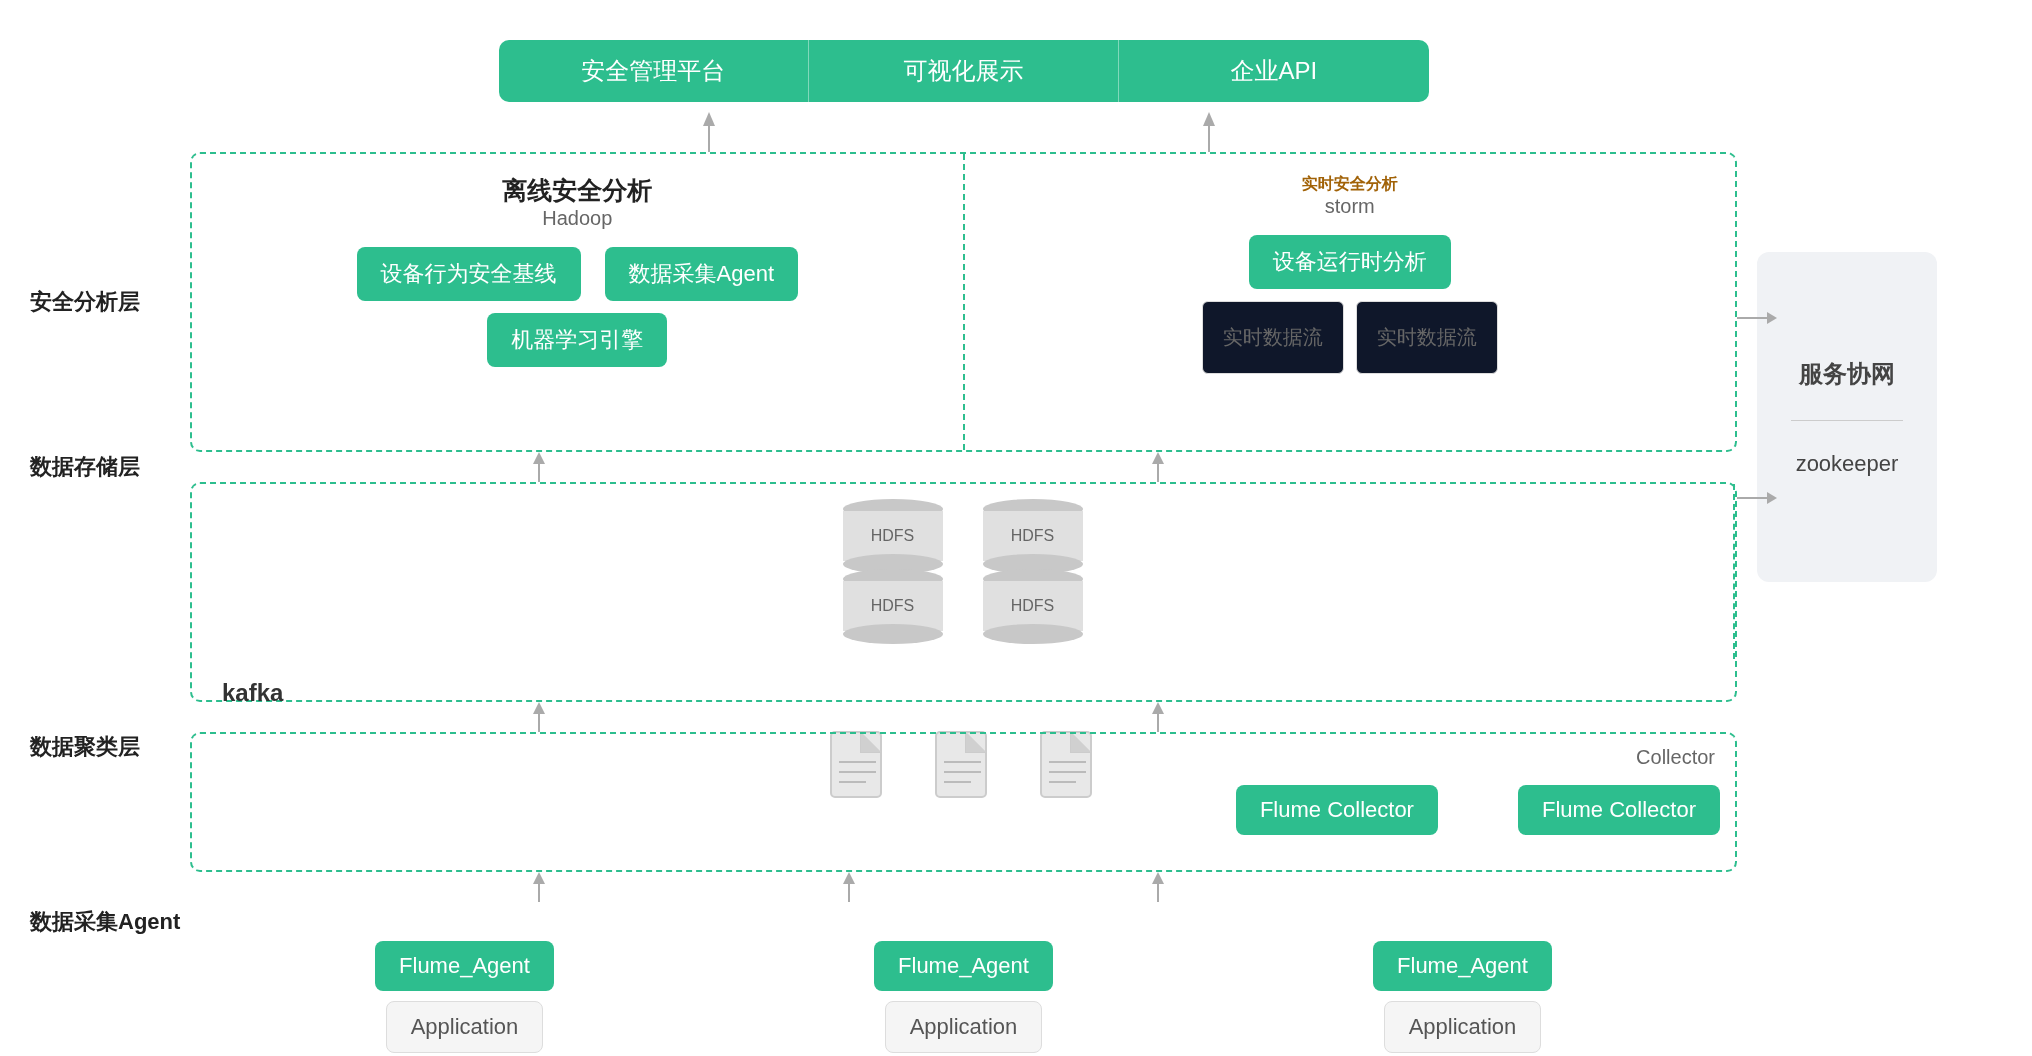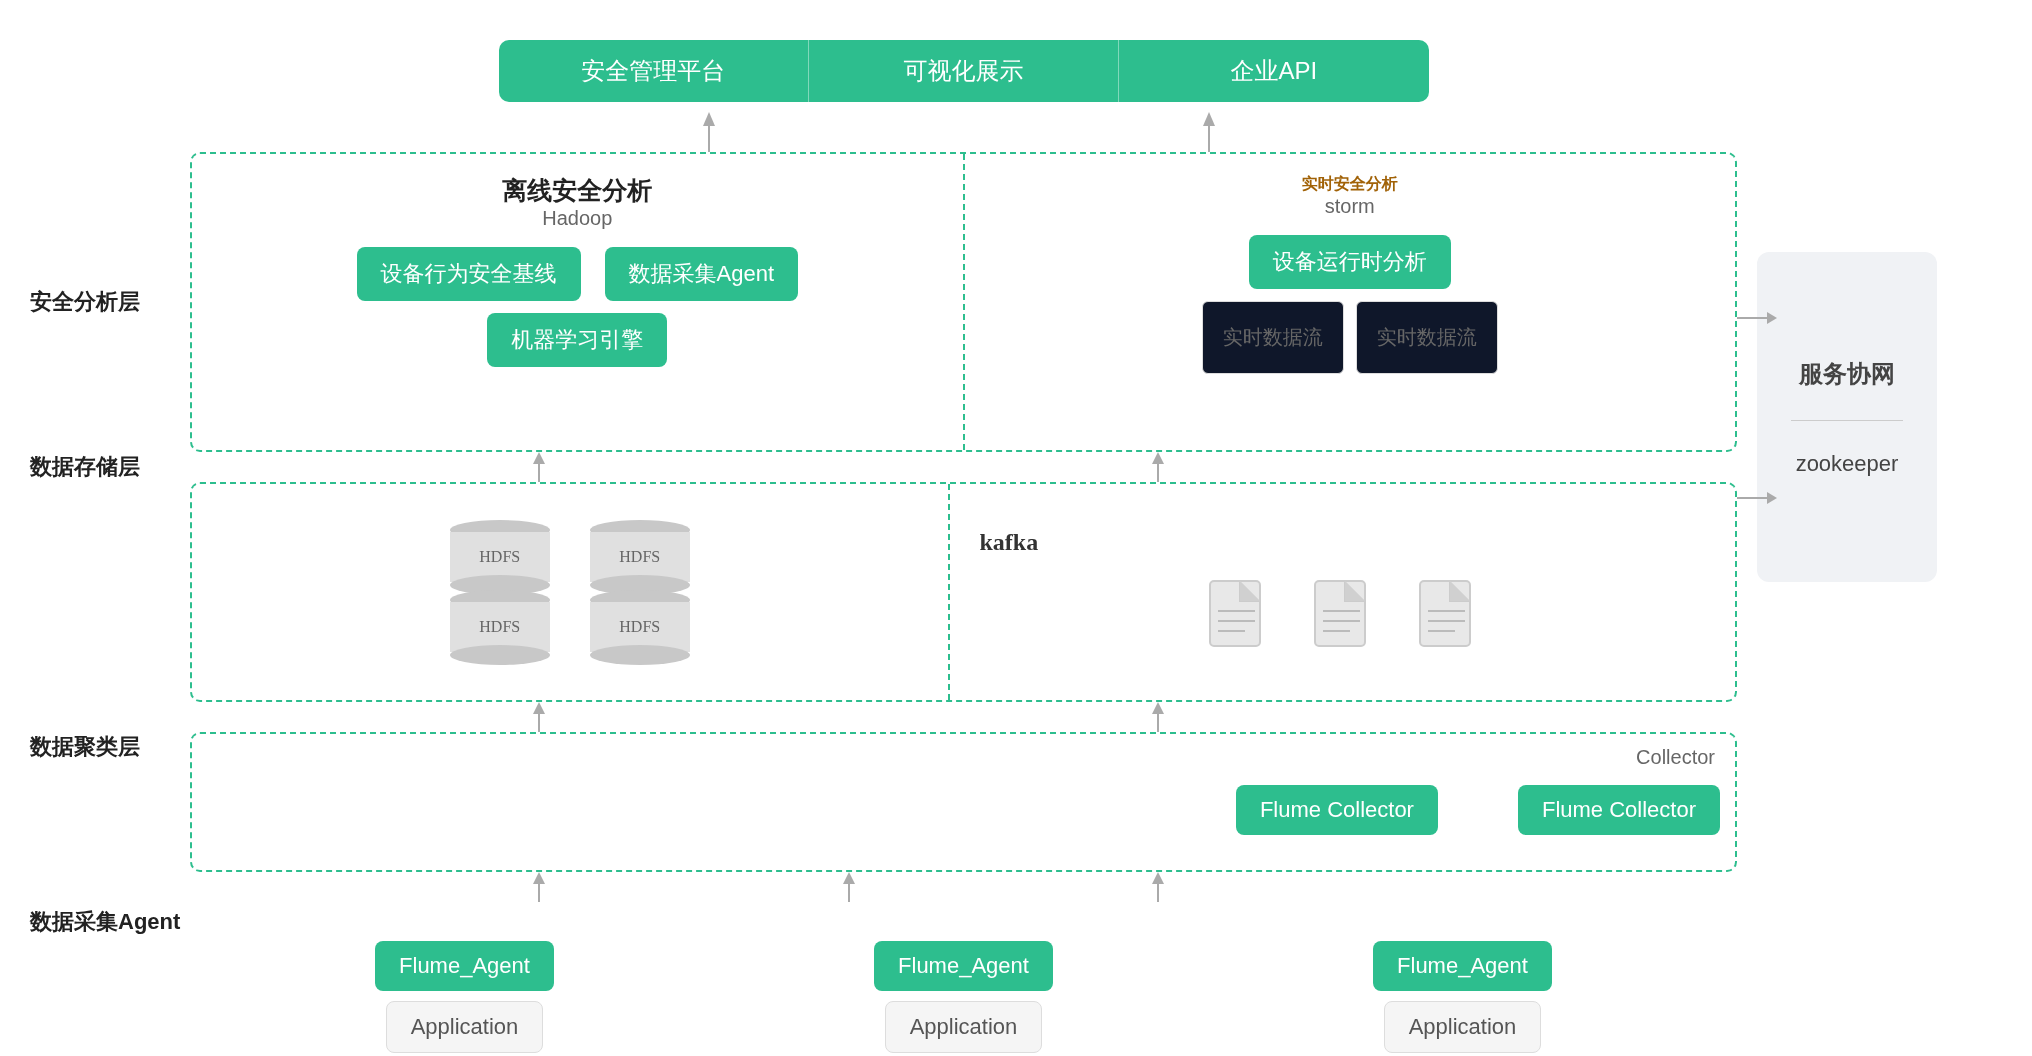--- a/index.html
+++ b/index.html
@@ -163,21 +163,21 @@
         </div>
 
         <div style="position:absolute; left:62%; display:flex; flex-direction:column; align-items:center; top:0;">
           <svg width="18" height="30" viewBox="0 0 18 30">
             <line x1="9" y1="30" x2="9" y2="6" stroke="#aaa" stroke-width="2"></line>
             <polygon points="9,0 3,12 15,12" fill="#aaa"></polygon>
           </svg>
         </div>
       </div>
 
-      <div style="display:flex; flex-direction:row; height:220px; border:2px dashed #2dbe8e; border-radius:10px; margin:0 5px;font-family:Liberation Serif, serif;">
+      <div style="display:flex; flex-direction:column; height:220px; border:2px dashed #2dbe8e; border-radius:10px; margin:0 5px;">
 
         <div style="flex:1; border-right:2px dashed #2dbe8e; display:flex; flex-direction:row; align-items:center; justify-content:center; gap:30px; padding:15px;">
 
           <div style="display:flex; flex-direction:column; align-items:center; gap:0;">
 
             <div style="position:relative; width:110px; height:75px;">
               <div style="width:100px; height:20px; background:#c8c8c8; border-radius:50%; position:absolute; top:0; left:5px;"></div>
               <div style="width:100px; height:50px; background:#e0e0e0; position:absolute; top:12px; left:5px; display:flex; align-items:center; justify-content:center; font-size:16px; color:#666;">HDFS</div>
               <div style="width:100px; height:20px; background:#c8c8c8; border-radius:50%; position:absolute; bottom:0; left:5px;"></div>
             </div>

